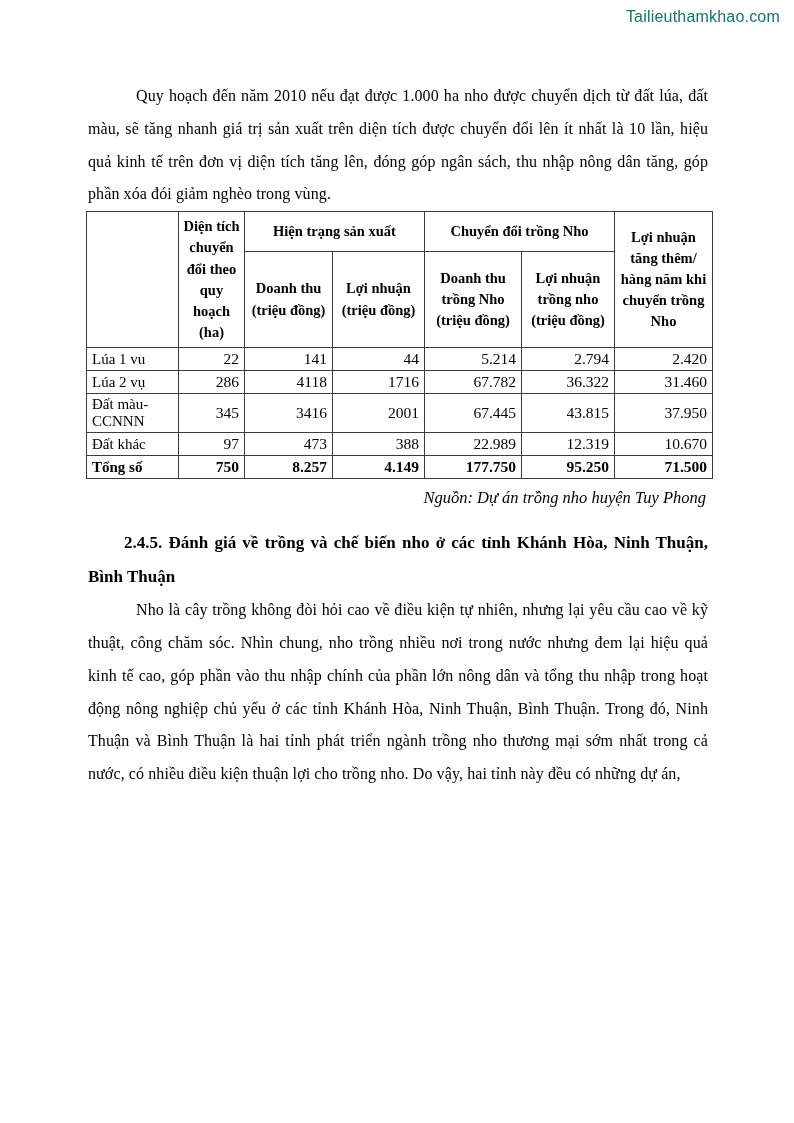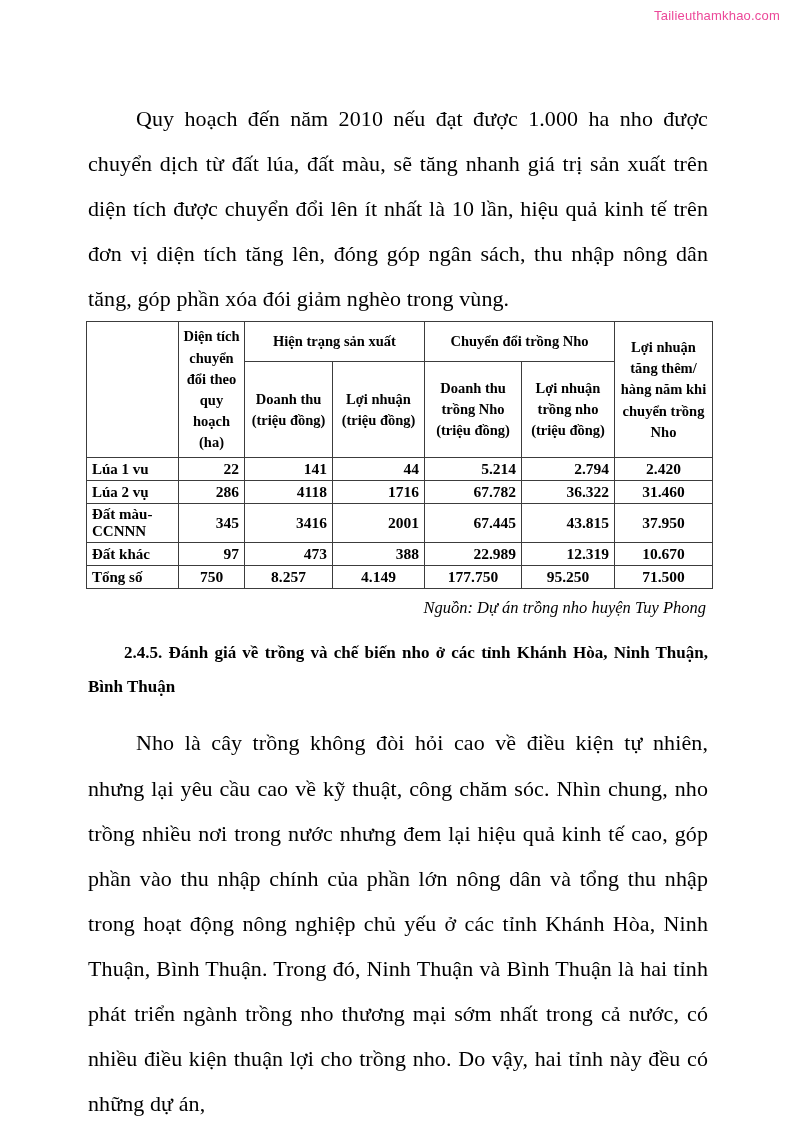--- a/index.html
+++ b/index.html
@@ -16,43 +16,43 @@
     font-family: "Liberation Serif", "DejaVu Serif", serif;
     color: #000000;
     overflow: hidden;
     box-sizing: border-box;
   }
   .watermark {
     position: absolute;
     top: 8px;
     right: 14px;
     font-family: "Liberation Sans", sans-serif;
-    font-size: 13px;
-    color: #ec4899;
+    font-size: 16px;
+    color: #0f766e;
     letter-spacing: 0.2px;
     user-select: none;
   }
   .page-number {
     position: absolute;
     top: 22px;
     left: 0;
     width: 794px;
     text-align: center;
     font-size: 17px;
     font-weight: bold;
   }
   .content {
     position: absolute;
     top: 80px;
     left: 88px;
     width: 620px;
   }
   p.body-text {
-    margin: 16px 0 0 0;
-    font-size: 22px;
+    margin: 0 0 0 0;
+    font-size: 16px;
     line-height: 2.05;
     text-align: justify;
     text-indent: 48px;
     letter-spacing: 0.1px;
   }
   .caption {
     margin-top: 20px;
     margin-bottom: 12px;
     font-size: 17px;
     font-weight: bold;
@@ -66,41 +66,41 @@
     width: 626px;
     margin-left: -2px;
     table-layout: fixed;
     font-size: 14.5px;
   }
   table.data-table td,
   table.data-table th {
     border: 1px solid #3c3c3c;
     padding: 2px 5px;
     vertical-align: middle;
-    font-weight: bold;
+    font-weight: normal;
   }
   table.data-table th {
     text-align: center;
     font-weight: bold;
     line-height: 1.46;
     padding: 4px 3px;
   }
   td.rowlabel {
     font-weight: bold;
     text-align: left;
     font-size: 15px;
     padding: 2px 4px;
   }
   td.num {
     text-align: right;
     font-size: 15.5px;
     padding-right: 7px;
   }
   td.num-strong {
-    text-align: center;
+    text-align: right;
     font-weight: bold;
     font-size: 15.5px;
     padding-right: 7px;
   }
   tr.total-row td {
     font-weight: bold;
   }
   .source-note {
     margin-top: 9px;
     font-size: 16.5px;

